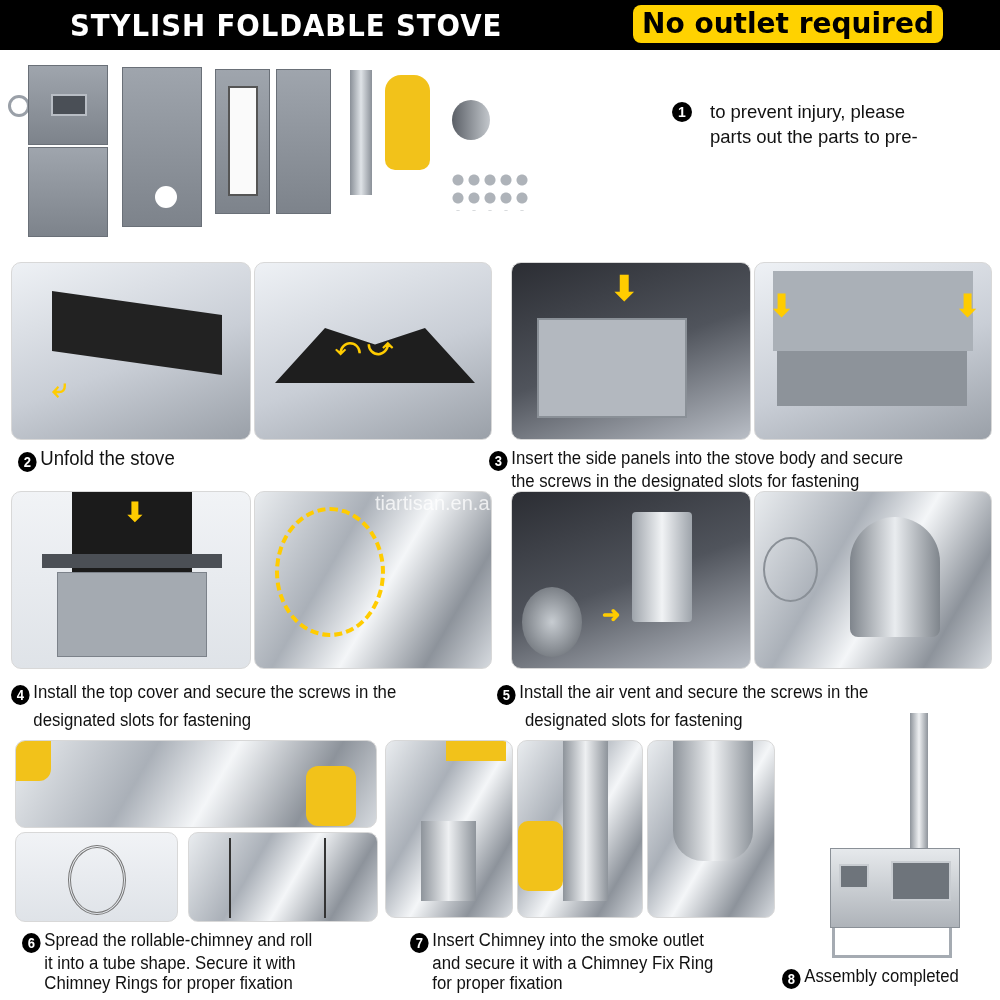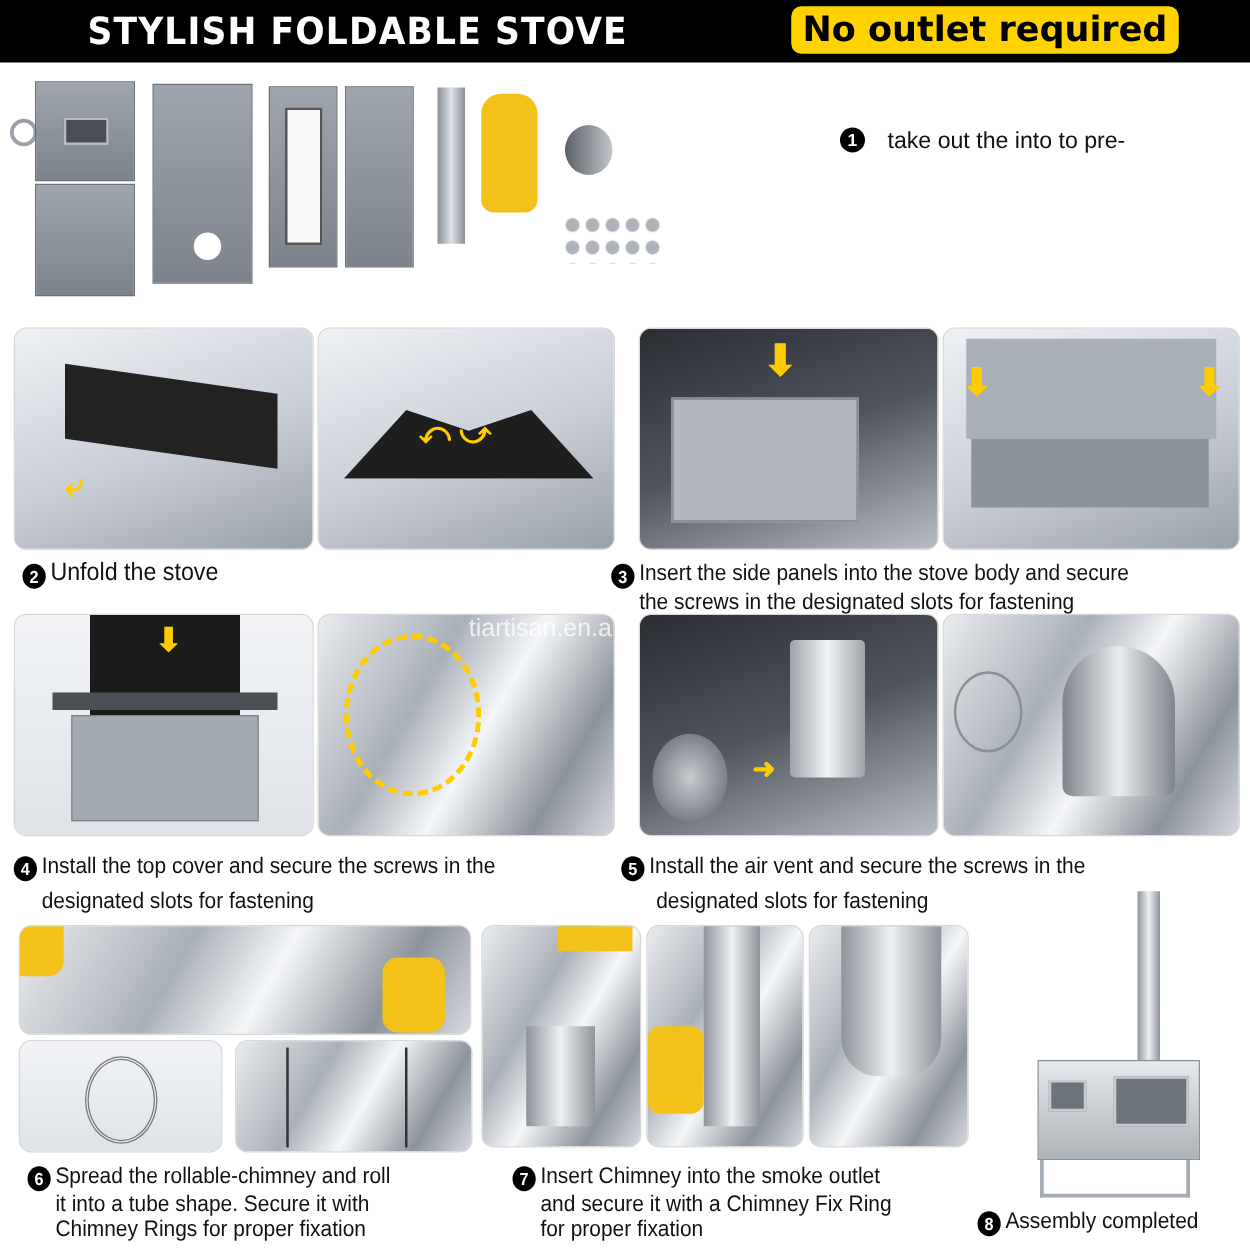--- a/index.html
+++ b/index.html
@@ -40,21 +40,22 @@
   <div class="abs part" style="left:276px;top:14px;width:55px;height:145px;"></div>
   <div class="abs" style="left:350px;top:15px;width:22px;height:125px;background:linear-gradient(90deg,#8a9098,#dfe3e7,#8a9098);"></div>
   <div class="abs" style="left:385px;top:20px;width:45px;height:95px;background:#f2c21a;border-radius:16px 16px 10px 10px;"></div>
   <div class="abs" style="left:452px;top:45px;width:38px;height:40px;background:linear-gradient(90deg,#5a5f66,#c3c7cc);border-radius:50%;"></div>
   <div class="abs" style="left:450px;top:116px;width:80px;height:40px;background:radial-gradient(circle,#aeb3b9 5px,transparent 6px);background-size:16px 18px;"></div>
 </div>
 
 <div class="abs" style="left:672px;top:100px;width:320px;font-size:18.5px;line-height:24.5px;">
   <span class="num abs" style="left:0;top:2px;">1</span>
   <div style="margin-left:38px;">
-    <div>take out the into to pre-</div>
+    <div>to prevent injury, please</div>
+    <div>parts out the parts to pre-</div>
   </div>
 </div>
 
 <div class="abs photo" style="left:11px;top:262px;width:240px;height:178px;">
   <div class="abs" style="left:40px;top:40px;width:170px;height:60px;background:#222;transform:skewY(8deg);"></div>
   <div class="abs arrow-y" style="left:40px;top:110px;font-size:26px;">⤶</div>
 </div>
 <div class="abs photo" style="left:254px;top:262px;width:238px;height:178px;">
   <div class="abs" style="left:20px;top:65px;width:200px;height:55px;background:#1e1e1e;clip-path:polygon(0 100%,25% 0,50% 30%,75% 0,100% 100%);"></div>
   <div class="abs arrow-y" style="left:80px;top:70px;font-size:24px;">⤺ ⤻</div>

